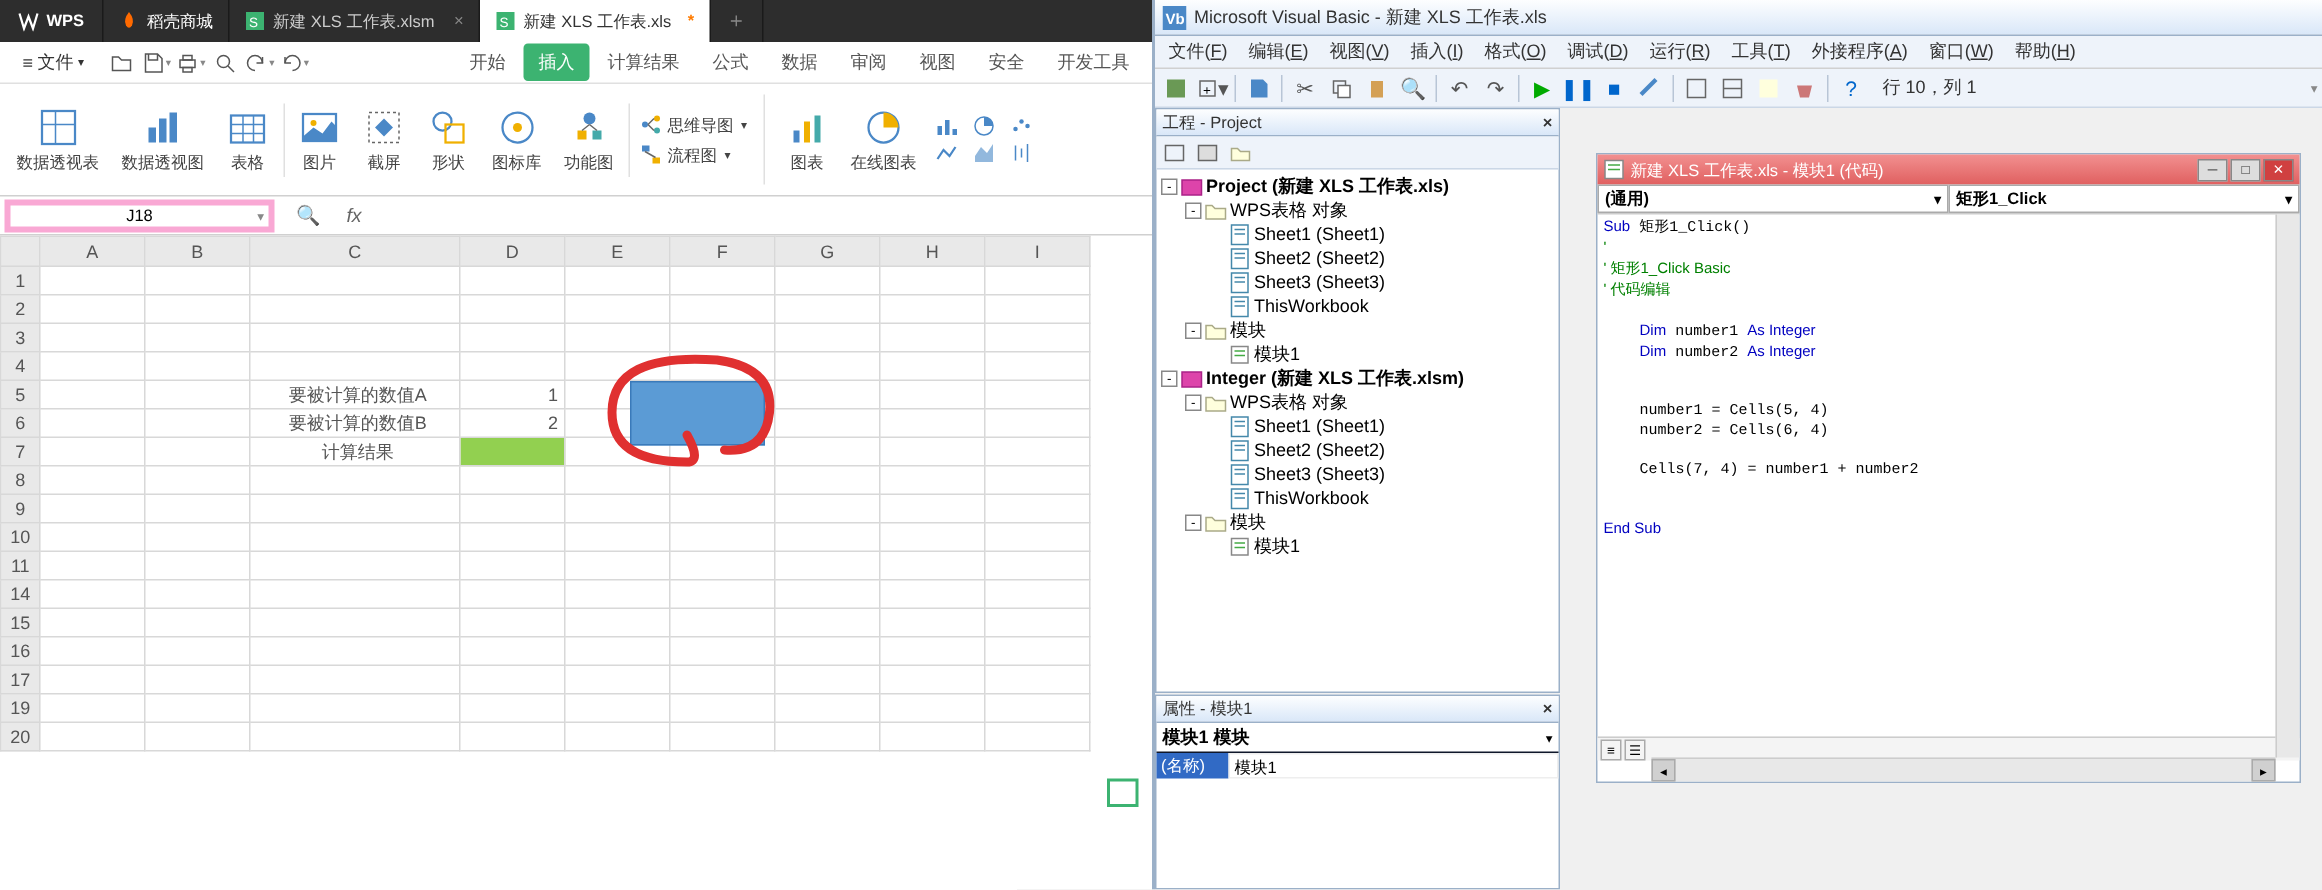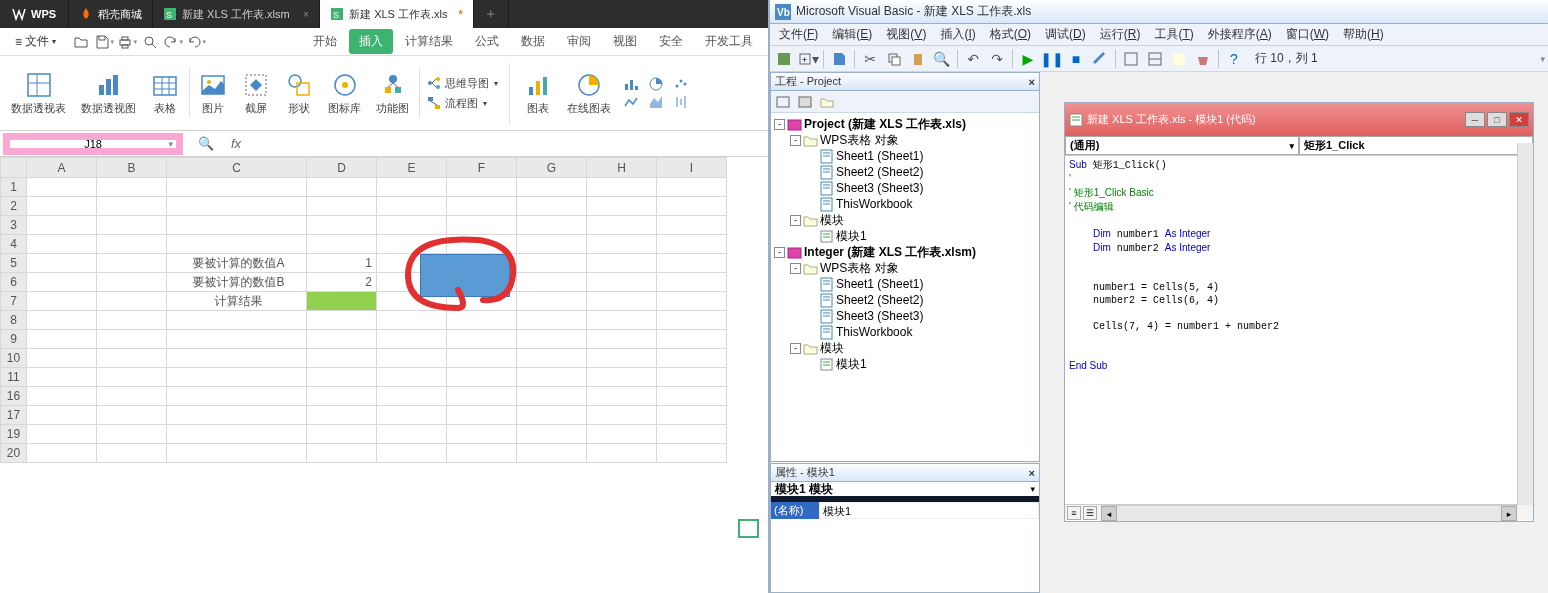--- a/index.html
+++ b/index.html
@@ -27,21 +27,21 @@
 
 .wps-ribbon { height: 75px; background: #fff; border-bottom: 1px solid #d0d0d0; display: flex; align-items: center; padding: 3px 5px; gap: 3px; }
 .wps-ribbon-group { display: flex; flex-direction: column; align-items: center; padding: 2px 6px; font-size: 11px; color: #444; gap: 2px; }
 .wps-ribbon-group.sep { border-right: 1px solid #e0e0e0; padding-right: 10px; }
 .wps-ribbon-icon { width: 28px; height: 28px; display: flex; align-items: center; justify-content: center; font-size: 22px; color: #4a7; }
 .wps-ribbon-col { display: flex; flex-direction: column; gap: 2px; }
 .wps-ribbon-small { display: flex; align-items: center; gap: 3px; font-size: 11px; color: #444; padding: 1px 3px; }
 .wps-ribbon-small-icon { width: 16px; height: 16px; display: inline-flex; align-items: center; justify-content: center; font-size: 13px; }
 
 .wps-namebox-row { height: 26px; display: flex; align-items: center; border-bottom: 1px solid #d0d0d0; }
-.wps-namebox { width: 180px; height: 22px; border: 7px solid #f9a8d4; margin: 0 3px; font-size: 11px; padding: 0 8px; display: flex; align-items: center; justify-content: center; position: relative; }
+.wps-namebox { width: 180px; height: 22px; border: 4px solid #f9a8d4; margin: 0 3px; font-size: 11px; padding: 0 8px; display: flex; align-items: center; justify-content: center; position: relative; }
 .wps-namebox .dd { position: absolute; right: 3px; font-size: 9px; color: #888; }
 .wps-fx-icon { width: 20px; text-align: center; color: #666; font-size: 13px; margin-left: 10px; }
 .wps-fx-bar { flex: 1; height: 22px; }
 
 .wps-grid { position: relative; height: calc(593px - 157px); overflow: hidden; }
 .wps-grid table { border-collapse: collapse; font-size: 12px; }
 .wps-grid th, .wps-grid td { border: 1px solid #d8d8d8; text-align: center; color: #555; background: #fff; }
 .wps-grid th { background: #e9e9e9; font-weight: normal; }
 .wps-col-head th { height: 20px; }
 .wps-row-head { width: 26px; background: #e9e9e9; }
@@ -72,30 +72,30 @@
 .vba-proj-toolbar { height: 22px; border-bottom: 1px solid #cbd7e6; display: flex; align-items: center; padding: 0 2px; gap: 2px; background: #eef3fa; }
 .vba-tree { font-size: 12px; padding: 3px; font-family: "SimSun", monospace; line-height: 16px; }
 .vba-tree-node { display: flex; align-items: center; gap: 2px; white-space: nowrap; }
 .vba-tree-toggle { width: 11px; height: 11px; border: 1px solid #888; display: inline-flex; align-items: center; justify-content: center; font-size: 9px; line-height: 1; background: #fff; }
 .vba-tree-icon { width: 15px; height: 15px; display: inline-block; }
 .vba-tree .bold { font-weight: bold; }
 .vba-tree .ind1 { padding-left: 16px; }
 .vba-tree .ind2 { padding-left: 32px; }
 
 .vba-props { position: absolute; left: 0; top: 463px; width: 270px; height: 130px; border: 1px solid #9bb0c8; background: #fff; }
-.vba-props-name { height: 20px; display: flex; align-items: center; font-size: 12px; padding: 0 4px; border-bottom: 6px solid #0f172a; }
+.vba-props-name { height: 20px; display: flex; align-items: center; font-size: 12px; padding: 0 4px; border-bottom: 1px solid #0f172a; }
 .vba-props-name .dd { margin-left: auto; font-size: 9px; }
 .vba-props-tabs { height: 20px; display: flex; border-bottom: 1px solid #9bb0c8; }
 .vba-props-tab { padding: 2px 8px; font-size: 11px; border: 1px solid #9bb0c8; border-bottom: none; background: #fff; margin-right: 2px; }
 .vba-props-row { display: flex; font-size: 11px; height: 17px; }
 .vba-props-key { width: 48px; background: #316ac5; color: #fff; padding: 1px 3px; }
 .vba-props-val { flex: 1; padding: 1px 3px; border: 1px solid #eee; }
 
 .vba-code { position: absolute; left: 294px; top: 102px; width: 470px; height: 420px; border: 1px solid #9bb0c8; background: #fff; }
-.vba-code-title { height: 33px; background: linear-gradient(#f29090, #e06060); color: #fff; display: flex; align-items: center; padding: 0 4px; font-size: 11px; gap: 4px; }
+.vba-code-title { height: 20px; background: linear-gradient(#f29090, #e06060); color: #fff; display: flex; align-items: center; padding: 0 4px; font-size: 11px; gap: 4px; }
 .vba-code-title .winbtns { margin-left: auto; display: flex; gap: 2px; }
 .vba-winbtn { width: 20px; height: 15px; background: #ddd; border: 1px solid #888; font-size: 9px; display: flex; align-items: center; justify-content: center; color: #333; }
 .vba-winbtn.close { background: #d04040; color: #fff; }
 .vba-code-dd { height: 20px; display: flex; border-bottom: 1px solid #ccc; }
 .vba-code-dd-item { flex: 1; border: 1px solid #aaa; font-size: 11px; padding: 1px 4px; display: flex; align-items: center; font-weight: bold; }
 .vba-code-dd-item .dd { margin-left: auto; font-size: 9px; }
 .vba-code-body { padding: 2px 4px; font-family: "SimSun", "Courier New", monospace; font-size: 10px; line-height: 13px; white-space: pre; color: #000; height: 348px; overflow: hidden; }
 .vba-code-body .kw { color: #0000c0; }
 .vba-code-body .cm { color: #008000; }
 .vba-code-footer { height: 16px; border-top: 1px solid #ccc; display: flex; align-items: center; padding: 0 2px; gap: 2px; background: #f4f4f4; }
@@ -542,20 +542,44 @@
             <td class="wps-cell"></td>
             <td class="wps-cell wide"></td>
             <td class="wps-cell"></td>
             <td class="wps-cell"></td>
             <td class="wps-cell"></td>
             <td class="wps-cell"></td>
             <td class="wps-cell"></td>
             <td class="wps-cell"></td>
           </tr>
       <tr>
+            <th class="wps-row-head">14</th>
+            <td class="wps-cell"></td>
+            <td class="wps-cell"></td>
+            <td class="wps-cell wide"></td>
+            <td class="wps-cell"></td>
+            <td class="wps-cell"></td>
+            <td class="wps-cell"></td>
+            <td class="wps-cell"></td>
+            <td class="wps-cell"></td>
+            <td class="wps-cell"></td>
+          </tr>
+      <tr>
+            <th class="wps-row-head">15</th>
+            <td class="wps-cell"></td>
+            <td class="wps-cell"></td>
+            <td class="wps-cell wide"></td>
+            <td class="wps-cell"></td>
+            <td class="wps-cell"></td>
+            <td class="wps-cell"></td>
+            <td class="wps-cell"></td>
+            <td class="wps-cell"></td>
+            <td class="wps-cell"></td>
+          </tr>
+      <tr>
             <th class="wps-row-head">16</th>
             <td class="wps-cell"></td>
             <td class="wps-cell"></td>
             <td class="wps-cell wide"></td>
             <td class="wps-cell"></td>
             <td class="wps-cell"></td>
             <td class="wps-cell"></td>
             <td class="wps-cell"></td>
             <td class="wps-cell"></td>
             <td class="wps-cell"></td>

